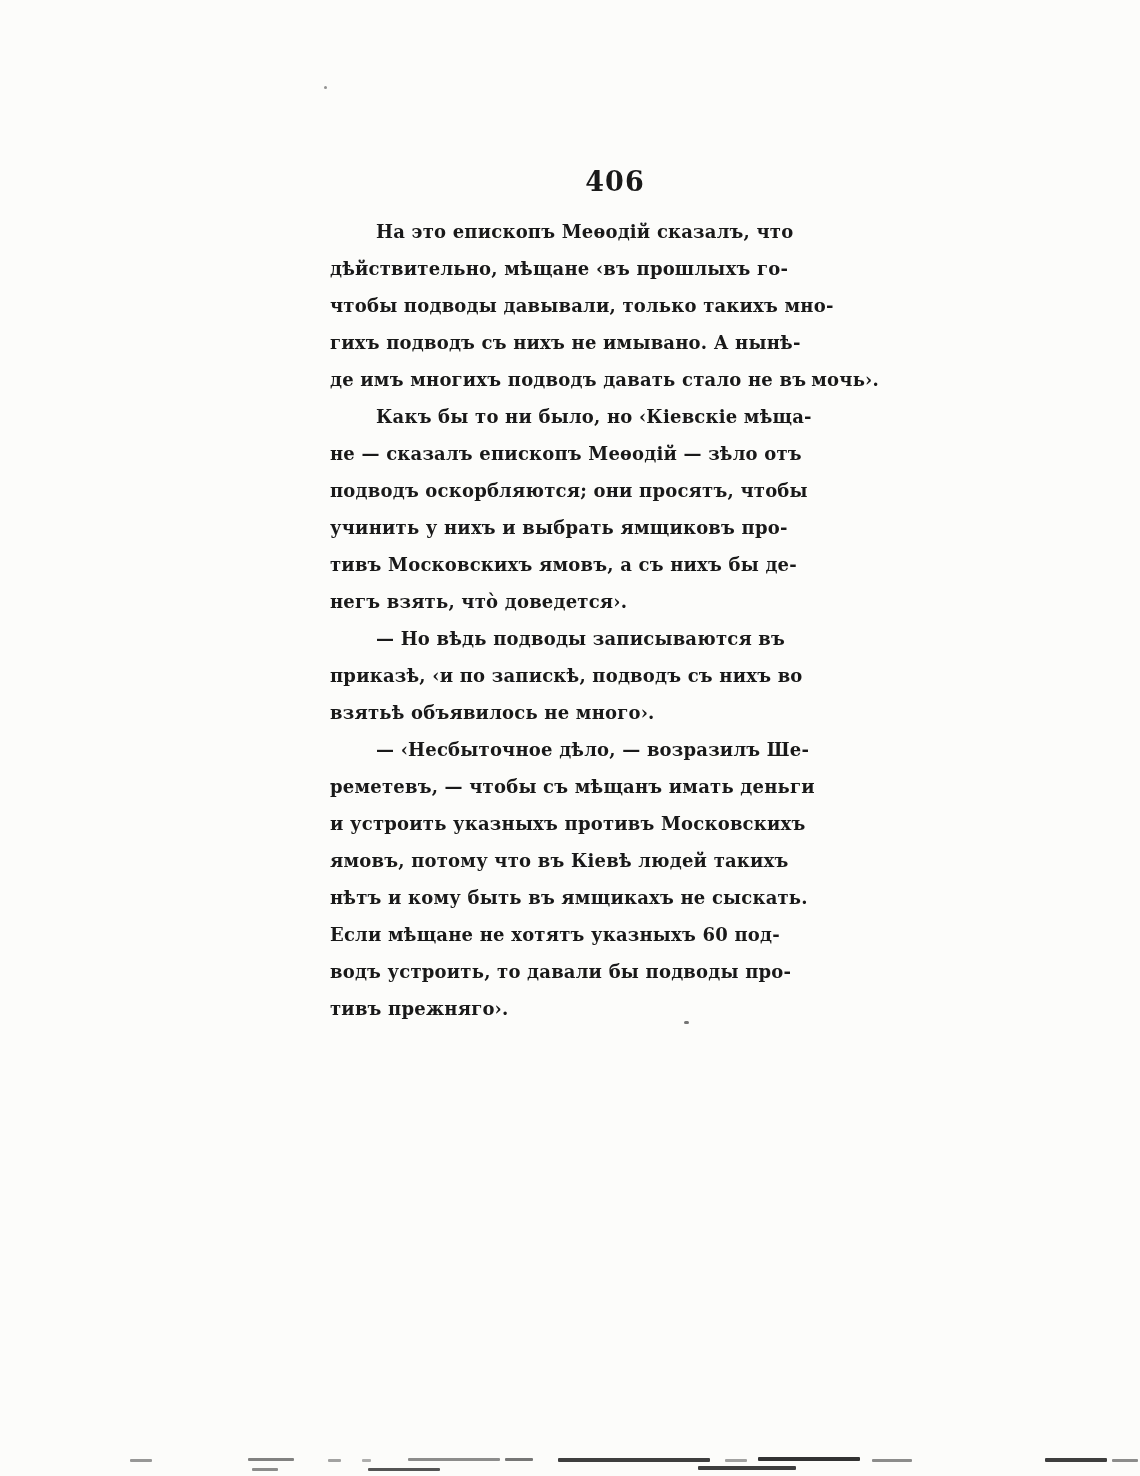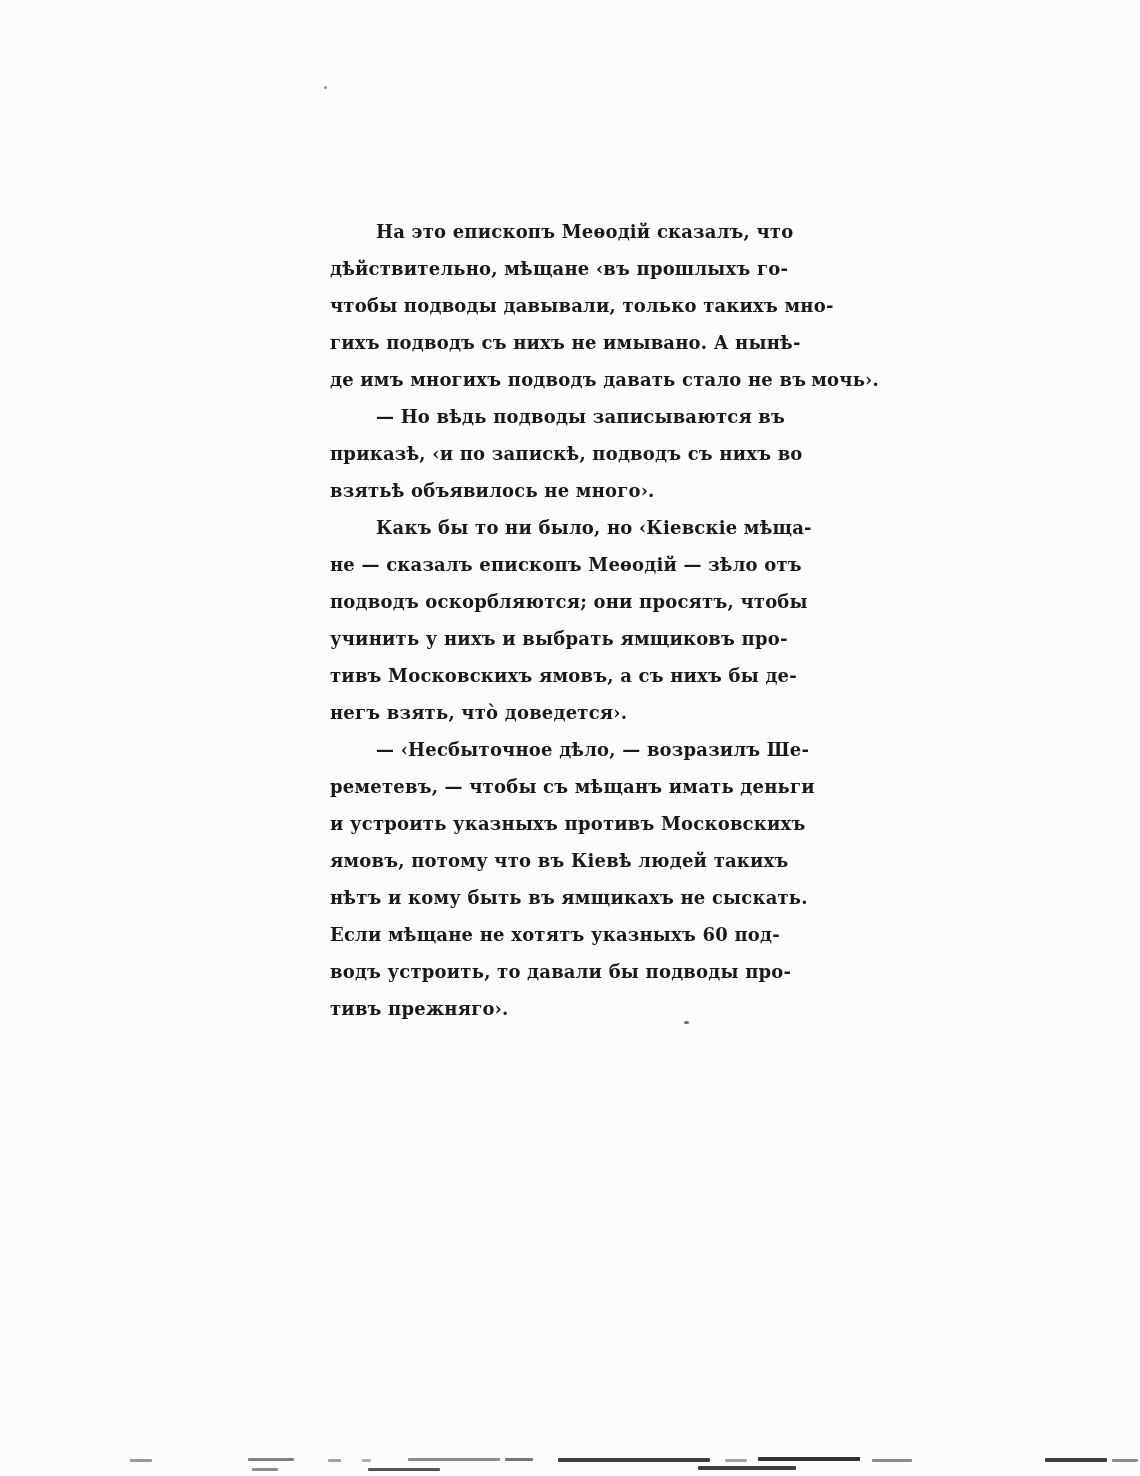--- a/index.html
+++ b/index.html
@@ -59,45 +59,46 @@
     border-radius: 1px;
   }
 </style>
 </head>
 <body>
 
 <div class="sheet">
 
   <div class="speck" style="left:324px; top:86px; width:3px; height:3px; opacity:.55;"></div>
 
+  <div class="page-number">406</div>
 
   <div class="text-block">
 
     <p class="para">
       <span class="line first">На это епископъ Меѳодій сказалъ, что</span>
       <span class="line">дѣйствительно, мѣщане ‹въ прошлыхъ го-</span>
       <span class="line">чтобы подводы давывали, только такихъ мно-</span>
       <span class="line">гихъ подводъ съ нихъ не имывано. А нынѣ-</span>
       <span class="line">де имъ многихъ подводъ давать стало не въ</span>
       <span class="line endline">мочь›.</span>
     </p>
 
     <p class="para">
-      <span class="line first">— Но вѣдь подводы записываются въ</span>
-      <span class="line">приказѣ, ‹и по запискѣ, подводъ съ нихъ во</span>
-      <span class="line endline">взятьѣ объявилось не много›.</span>
-    </p>
-
-    <p class="para">
       <span class="line first">Какъ бы то ни было, но ‹Кіевскіе мѣща-</span>
       <span class="line">не — сказалъ епископъ Меѳодій — зѣло отъ</span>
       <span class="line">подводъ оскорбляются; они просятъ, чтобы</span>
       <span class="line">учинить у нихъ и выбрать ямщиковъ про-</span>
       <span class="line">тивъ Московскихъ ямовъ, а съ нихъ бы де-</span>
       <span class="line endline">негъ взять, чтò доведется›.</span>
+    </p>
+
+    <p class="para">
+      <span class="line first">— Но вѣдь подводы записываются въ</span>
+      <span class="line">приказѣ, ‹и по запискѣ, подводъ съ нихъ во</span>
+      <span class="line endline">взятьѣ объявилось не много›.</span>
     </p>
 
     <p class="para">
       <span class="line first">— ‹Несбыточное дѣло, — возразилъ Ше-</span>
       <span class="line">реметевъ, — чтобы съ мѣщанъ имать деньги</span>
       <span class="line">и устроить указныхъ противъ Московскихъ</span>
       <span class="line">ямовъ, потому что въ Кіевѣ людей такихъ</span>
       <span class="line">нѣтъ и кому быть въ ямщикахъ не сыскать.</span>
       <span class="line">Если мѣщане не хотятъ указныхъ 60 под-</span>
       <span class="line">водъ устроить, то давали бы подводы про-</span>

